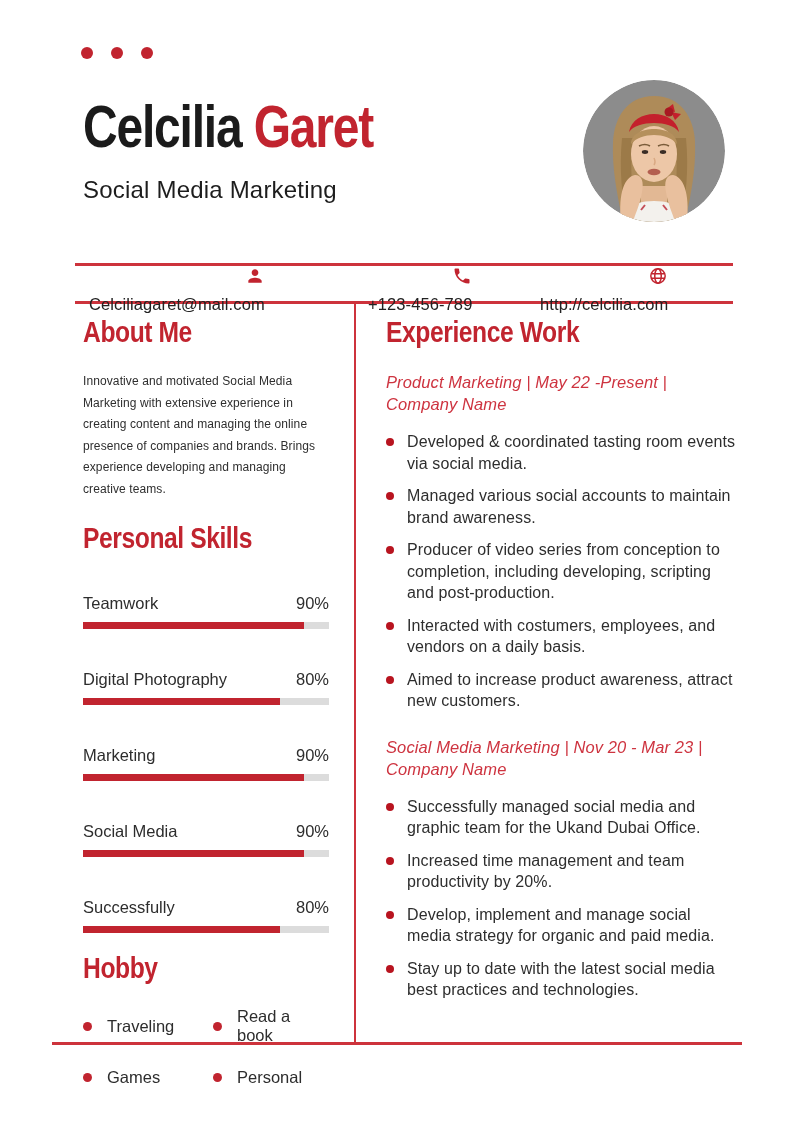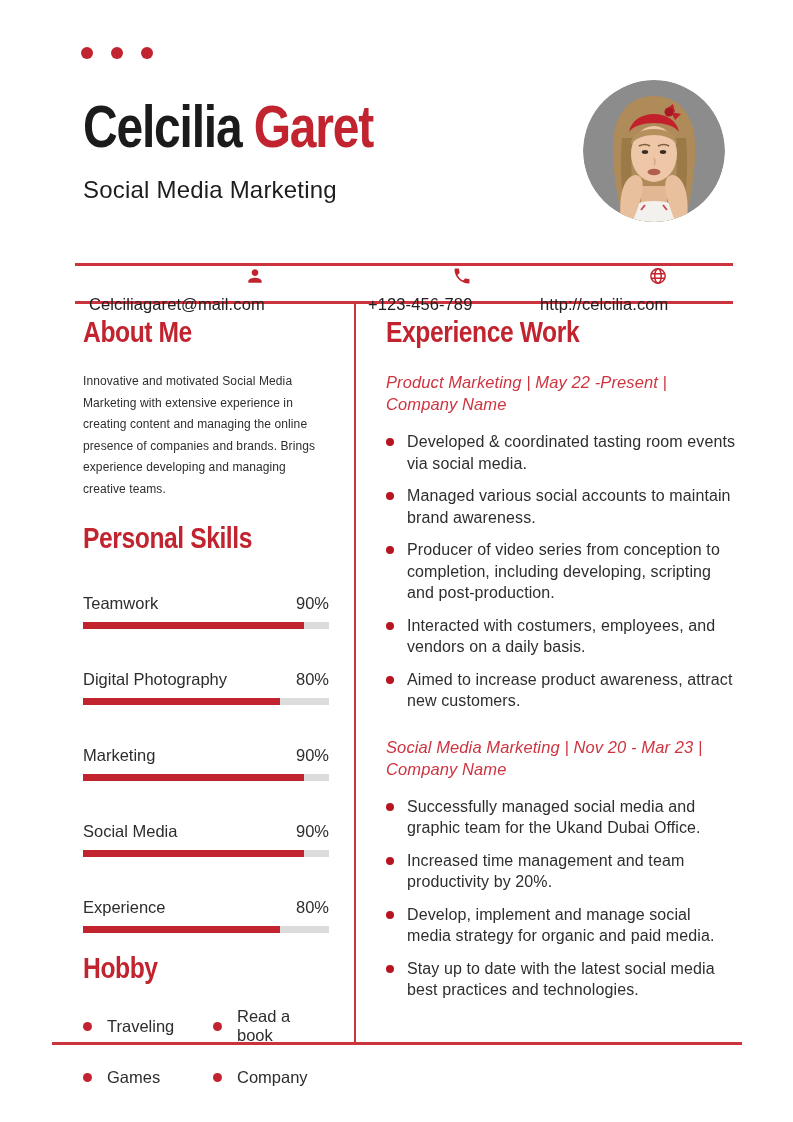--- a/index.html
+++ b/index.html
@@ -191,21 +191,21 @@
           <div class="skill-head">
             <span>Social Media</span>
             <span>90%</span>
           </div>
           <div class="skill-track">
             <div class="skill-fill" style="width: 90%;"></div>
           </div>
         </div>
         <div class="skill-row">
           <div class="skill-head">
-            <span>Experience</span>
+            <span>Successfully</span>
             <span>80%</span>
           </div>
           <div class="skill-track">
             <div class="skill-fill" style="width: 80%;"></div>
           </div>
         </div>
       </div>
     </div>
 
     <div class="hobby-sec">
@@ -218,21 +218,21 @@
         <div class="hobby-item">
           <span class="bullet-dot"></span>
           <span>Read a book</span>
         </div>
         <div class="hobby-item">
           <span class="bullet-dot"></span>
           <span>Games</span>
         </div>
         <div class="hobby-item">
           <span class="bullet-dot"></span>
-          <span>Company</span>
+          <span>Personal</span>
         </div>
       </div>
     </div>
   </div>
 
   <div class="col-right">
     <h2 class="sec">Experience Work</h2>
 
     <div>
       <div class="job-meta">Product Marketing | May 22 -Present | Company Name</div>

